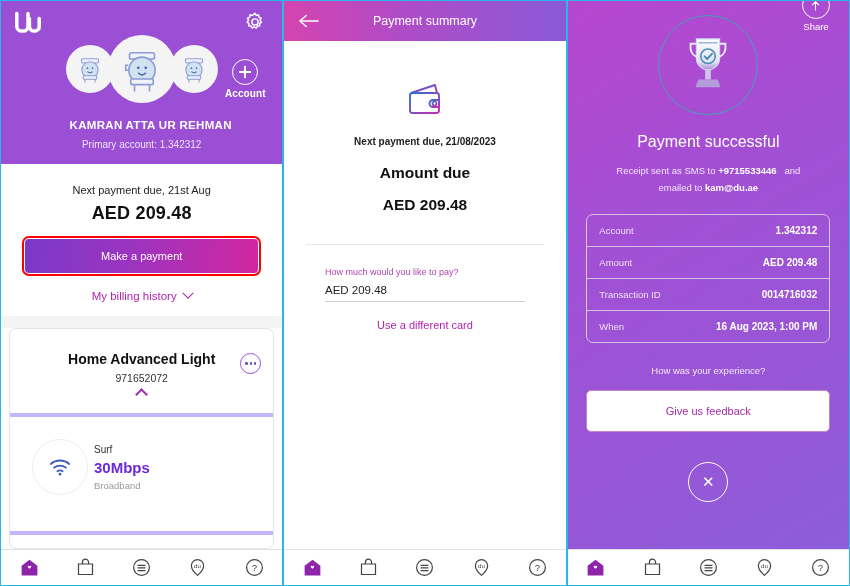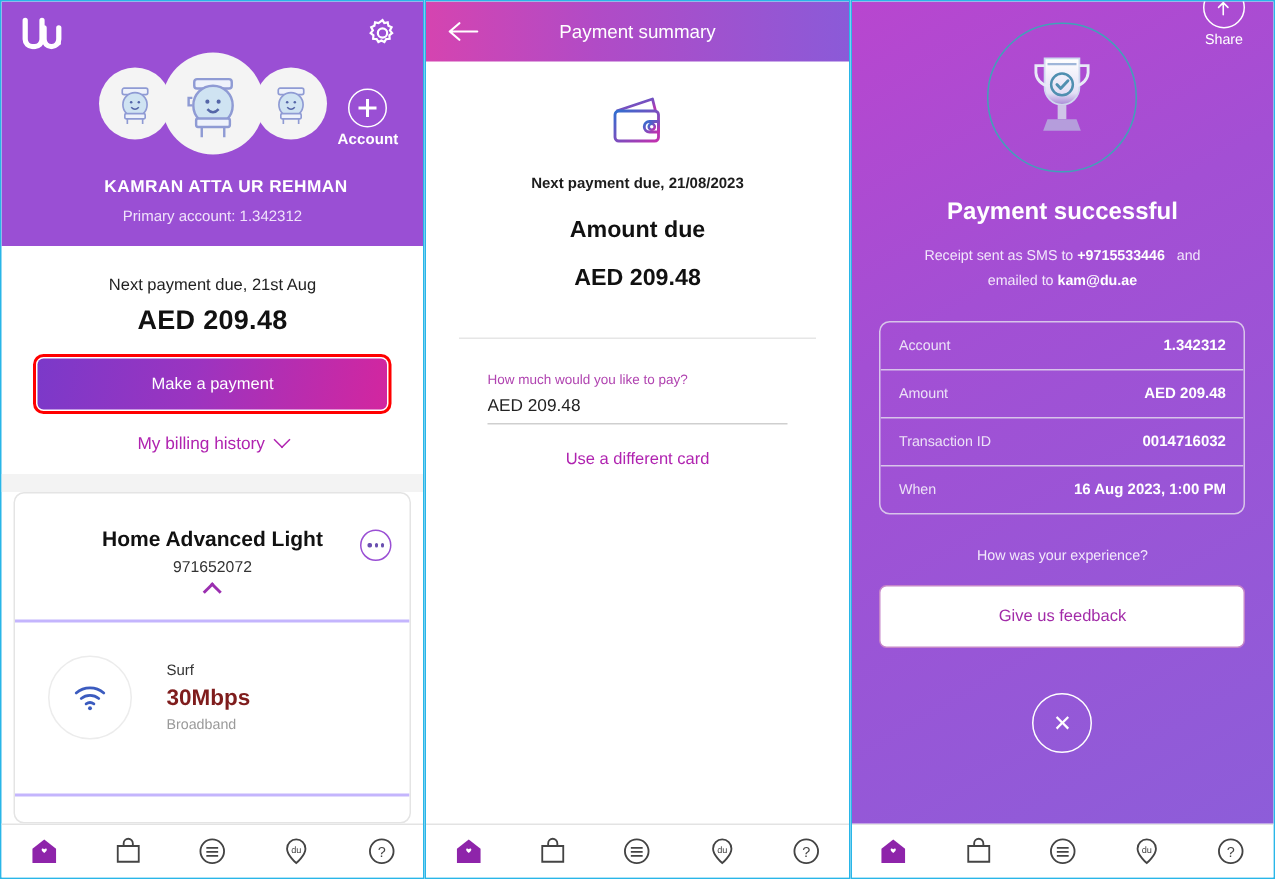--- a/index.html
+++ b/index.html
@@ -120,44 +120,44 @@
     display: flex; align-items: center; justify-content: center;
     gap: 2px; cursor: pointer;
   }
   .dots-btn i { width: 2.4px; height: 2.4px; border-radius: 50%; background: #6a4fb0; display:block;}
   .chev-up {
     margin: 6px auto 0 auto; width: 9px; height: 9px;
     border-left: 2px solid #9b2fb0; border-top: 2px solid #9b2fb0;
     transform: rotate(45deg);
   }
   .svc-row {
-    display: flex; align-items: center; gap: 23px;
+    display: flex; align-items: center; gap: 6px;
     padding: 22px 0 22px 22px;
-    border-top: 2px solid #c4b5fd;
+    border-top: 4px solid #c4b5fd;
     margin-top: 14px;
   }
   .svc-row:first-of-type { margin-top: 18px; }
   .svc-icon {
     width: 56px; height: 56px; border-radius: 50%;
     border: 1px solid #ececec; flex: none;
     display: flex; align-items: center; justify-content: center;
   }
   .svc-k { font-size: 10px; color: #333; }
-  .svc-v { font-size: 15px; font-weight: bold; color: #7f1d1d; margin-top: 4px; }
+  .svc-v { font-size: 15px; font-weight: bold; color: #6d28d9; margin-top: 4px; }
   .svc-s { font-size: 9.5px; color: #9a9a9a; margin-top: 4px; }
 
   
   .p2-header {
     height: 40px; flex: none;
     background: linear-gradient(90deg, #d544b0 0%, #b14bc6 40%, #8b5ad8 100%);
     display: flex; align-items: center; position: relative;
   }
   .back-arrow { position: absolute; left: 14px; width: 22px; height: 16px; cursor: pointer; }
   .p2-title { width: 100%; text-align: center; color: #fff; font-size: 12.5px; }
-  .p2-body { flex: 1; display: flex; flex-direction: column; align-items: center; padding-top: 20px;}
+  .p2-body { flex: 1; display: flex; flex-direction: column; align-items: center; padding-top: 39px;}
   .wallet-ic { width: 44px; height: 40px; }
   .p2-due { font-size: 10px; font-weight: bold; color: #1d1d1d; margin-top: 16px; }
   .p2-amountdue { font-size: 15.5px; font-weight: bold; color: #111; margin-top: 17px; }
   .p2-amount { font-size: 15.5px; font-weight: bold; color: #111; margin-top: 14px; }
   .p2-divider { width: 238px; height: 1px; background: #e6e6e6; margin-top: 30px; }
   .p2-field { width: 200px; margin-top: 22px; }
   .p2-flabel { font-size: 9px; color: #b043b0; }
   .p2-finput {
     width: 100%; border: none; border-bottom: 1px solid #cfcfcf;
     font-size: 11.5px; color: #222; padding: 7px 0 5px 0;
@@ -186,21 +186,21 @@
     width: 28px; height: 28px; border-radius: 50%;
     border: 1.4px solid #fff; margin: 0 auto;
     display: flex; align-items: center; justify-content: center;
   }
   .share-label { color: #fff; font-size: 9.5px; margin-top: 2px; }
   .trophy-circle {
     width: 100px; height: 100px; border-radius: 50%;
     border: 1.6px solid #3fa3b8; margin-top: 14px;
     display: flex; align-items: center; justify-content: center;
   }
-  .p3-success { color: #fff; font-size: 16px; font-weight: bold; margin-top: 18px; }
+  .p3-success { color: #fff; font-size: 16px; font-weight: normal; margin-top: 18px; }
   .p3-receipt { color: #f2e6fb; font-size: 9.5px; margin-top: 11px; text-align: center; line-height: 17px; width: 245px;}
   .p3-receipt b { font-weight: bold; color: #fff; }
   .info-card {
     width: 244px; margin-top: 18px;
     border: 1px solid #d8c4ea; border-radius: 7px;
     overflow: hidden;
   }
   .info-row {
     display: flex; justify-content: space-between; align-items: center;
     padding: 10px 12px; border-bottom: 1px solid #d8c4ea;

